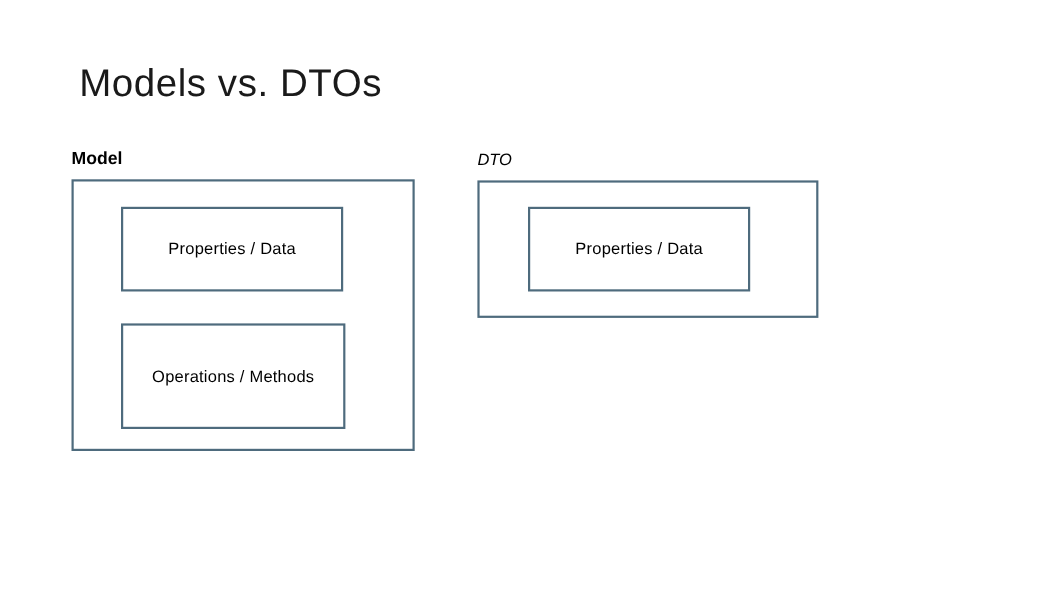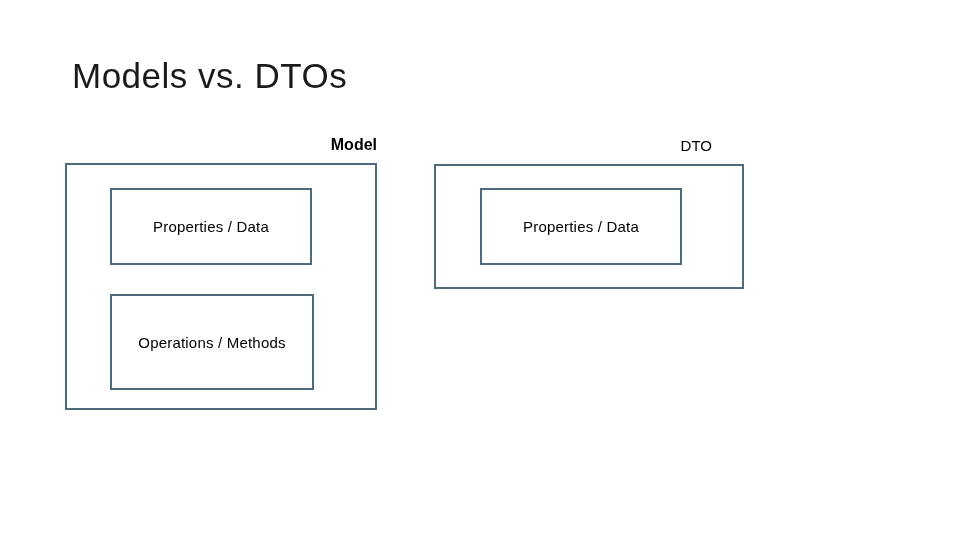--- a/index.html
+++ b/index.html
@@ -24,37 +24,38 @@
     top: 56px;
     font-size: 35px;
     font-weight: 300;
     letter-spacing: 0.5px;
     color: var(--title);
     white-space: nowrap;
   }
   .col-label {
     position: absolute;
     color: var(--text);
-    text-align: right;
+    text-align: left;
     white-space: nowrap;
   }
   .model-label {
     left: 65px;
     top: 136px;
     width: 312px;
     font-size: 16px;
     font-weight: 700;
   }
   .dto-label {
     left: 434px;
     top: 137px;
     width: 310px;
     padding-right: 32px; 
     font-size: 15px;
     font-weight: 400;
+    font-style: italic;
   }
   .outer-box {
     position: absolute;
     border: 2px solid var(--border);
     background: var(--bg);
     text-align: right;
   }
   .model-box { left: 65px; top: 163px; width: 312px; height: 247px; }
   .dto-box   { left: 434px; top: 164px; width: 310px; height: 125px; }
   .inner-box {

